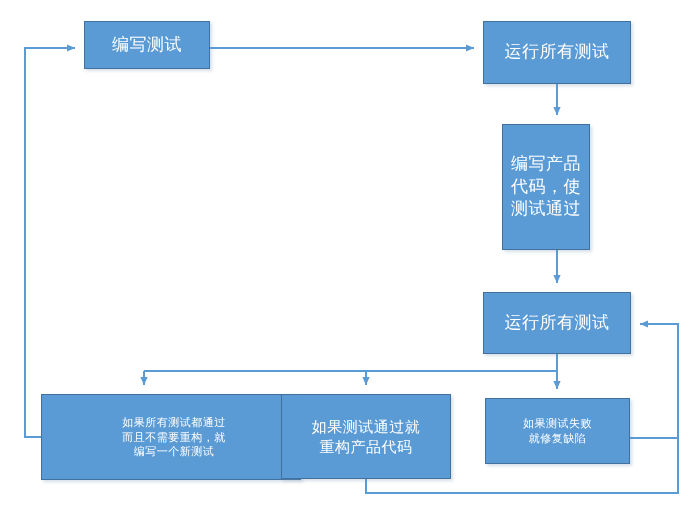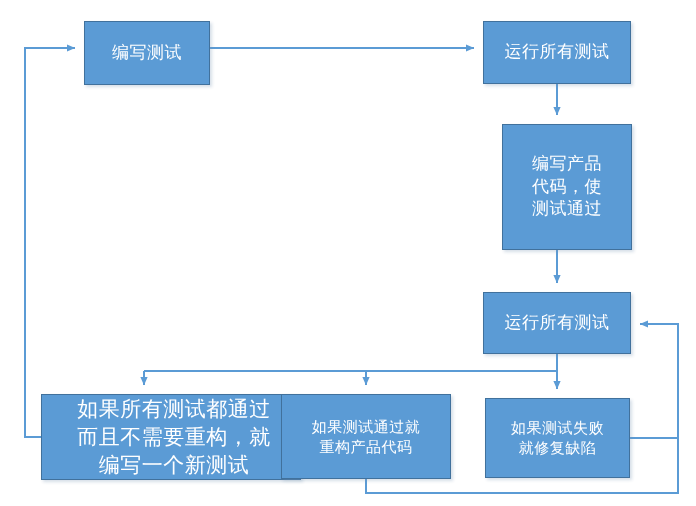--- a/index.html
+++ b/index.html
@@ -34,27 +34,27 @@
     align-items: center;
     justify-content: center;
     text-align: center;
     line-height: 1.32;
     letter-spacing: 0.5px;
     box-shadow: 2px 2px 3px rgba(120,150,180,0.30);
     z-index: 2;
     white-space: pre-line;
     padding: 2px 4px;
   }
-  .n-write-test      { left: 84px;  top: 21px;  width: 126px; height: 64px;  font-size: 17px; }
+  .n-write-test      { left: 84px;  top: 21px;  width: 126px; height: 48px;  font-size: 17px; }
   .n-run-all-1       { left: 483px; top: 21px;  width: 148px; height: 63px;  font-size: 17px; }
-  .n-write-code      { left: 502px; top: 124px; width: 130px; height: 126px; font-size: 17px; }
+  .n-write-code      { left: 502px; top: 124px; width: 88px; height: 126px; font-size: 17px; }
   .n-run-all-2       { left: 483px; top: 292px; width: 148px; height: 62px;  font-size: 17px; }
-  .n-all-pass        { left: 41px;  top: 394px; width: 260px; height: 86px;  font-size: 21px; padding-left: 10px; }
+  .n-all-pass        { left: 41px;  top: 394px; width: 260px; height: 86px;  font-size: 11px; padding-left: 10px; }
   .n-refactor        { left: 281px; top: 394px; width: 170px; height: 85px;  font-size: 15px; }
-  .n-fix-defect      { left: 485px; top: 398px; width: 145px; height: 80px;  font-size: 15px; }
+  .n-fix-defect      { left: 485px; top: 398px; width: 145px; height: 66px;  font-size: 11px; }
 </style>
 </head>
 <body>
 
 <div id="canvas">
 
   <svg id="edges" viewBox="0 0 696 506" xmlns="http://www.w3.org/2000/svg">
     <defs>
       <marker id="ah" markerWidth="9" markerHeight="9" refX="8.4" refY="4.5" orient="auto" markerUnits="userSpaceOnUse">
         <path d="M0,0.7 L8.6,4.5 L0,8.3 z" fill="#5B9BD5"></path>

